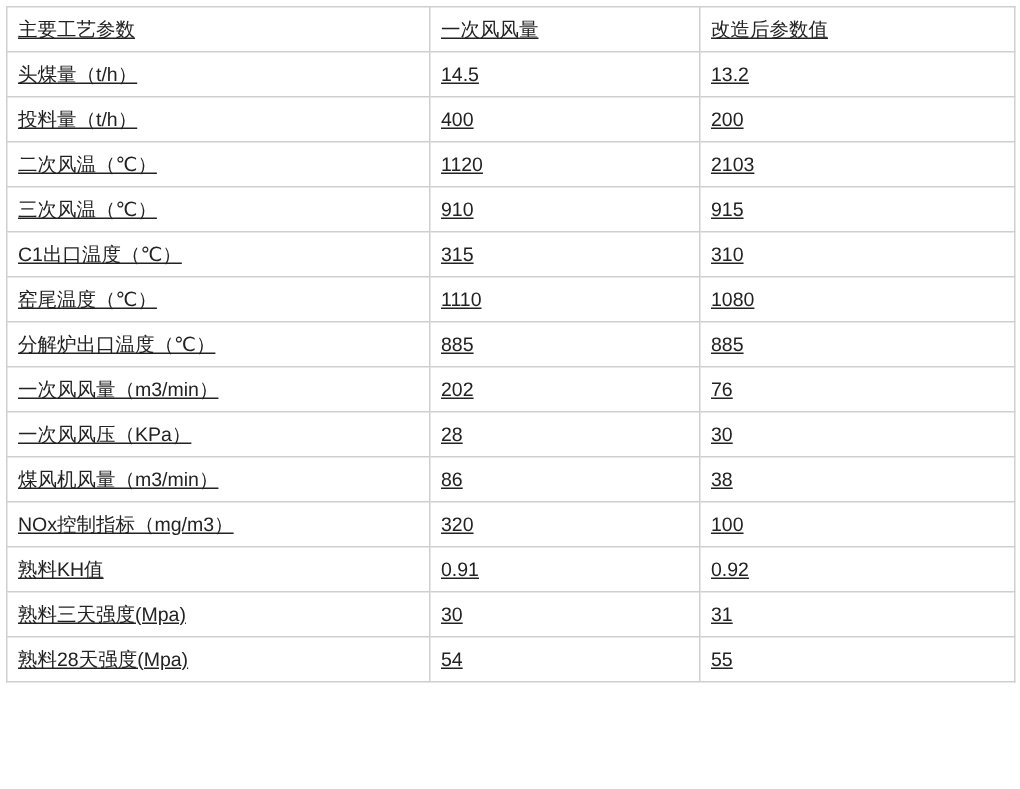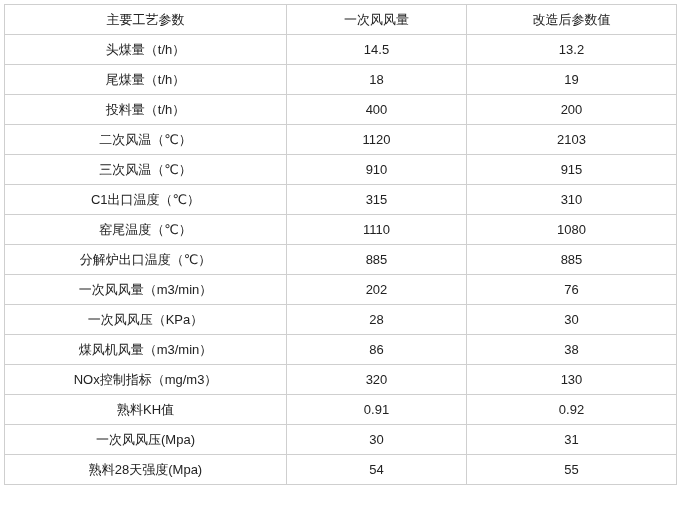--- a/index.html
+++ b/index.html
@@ -26,30 +26,31 @@
     width: 672px;
     font-size: 13px;
   }
   table.param-table col.c0 { width: 282px; }
   table.param-table col.c1 { width: 180px; }
   table.param-table col.c2 { width: 210px; }
   table.param-table th,
   table.param-table td {
     border: 1px solid #cfcfcf;
     padding: 5px 7px 6px 7px;
-    text-align: center;
+    text-align: left;
     vertical-align: middle;
     font-weight: normal;
     line-height: 17px;
     white-space: nowrap;
     overflow: hidden;
     text-overflow: ellipsis;
     color: #222222;
     background: #ffffff;
     height: 18px;
+    text-decoration: underline;
   }
   table.param-table thead th {
     font-weight: normal;
   }
 </style>
 </head>
 <body>
 
 <div class="sheet">
   <table class="param-table">
@@ -63,25 +64,20 @@
         <th>主要工艺参数</th>
         <th>一次风风量</th>
         <th>改造后参数值</th>
       </tr>
     </thead>
     <tbody>
       <tr>
         <td>头煤量（t/h）</td>
         <td>14.5</td>
         <td>13.2</td>
-      </tr>
-      <tr>
-        <td>尾煤量（t/h）</td>
-        <td>18</td>
-        <td>19</td>
       </tr>
       <tr>
         <td>投料量（t/h）</td>
         <td>400</td>
         <td>200</td>
       </tr>
       <tr>
         <td>二次风温（℃）</td>
         <td>1120</td>
         <td>2103</td>
@@ -117,29 +113,29 @@
         <td>30</td>
       </tr>
       <tr>
         <td>煤风机风量（m3/min）</td>
         <td>86</td>
         <td>38</td>
       </tr>
       <tr>
         <td>NOx控制指标（mg/m3）</td>
         <td>320</td>
-        <td>130</td>
+        <td>100</td>
       </tr>
       <tr>
         <td>熟料KH值</td>
         <td>0.91</td>
         <td>0.92</td>
       </tr>
       <tr>
-        <td>一次风风压(Mpa)</td>
+        <td>熟料三天强度(Mpa)</td>
         <td>30</td>
         <td>31</td>
       </tr>
       <tr>
         <td>熟料28天强度(Mpa)</td>
         <td>54</td>
         <td>55</td>
       </tr>
 
     </tbody>

